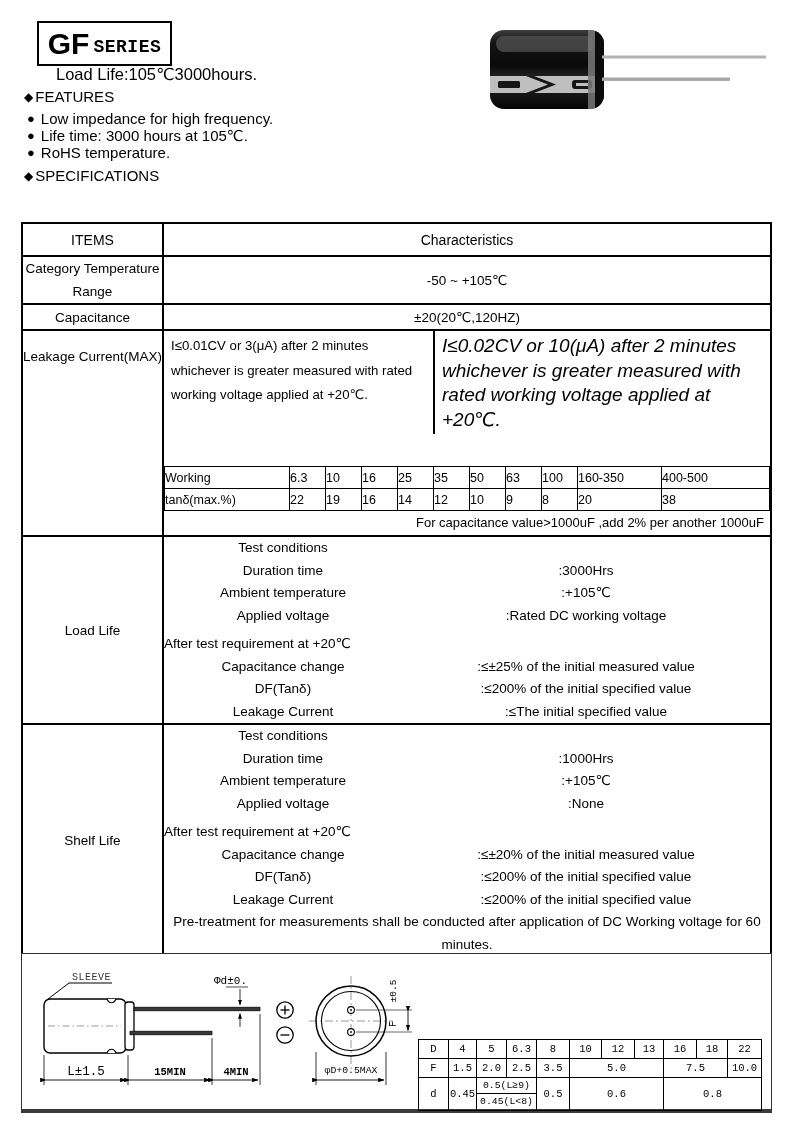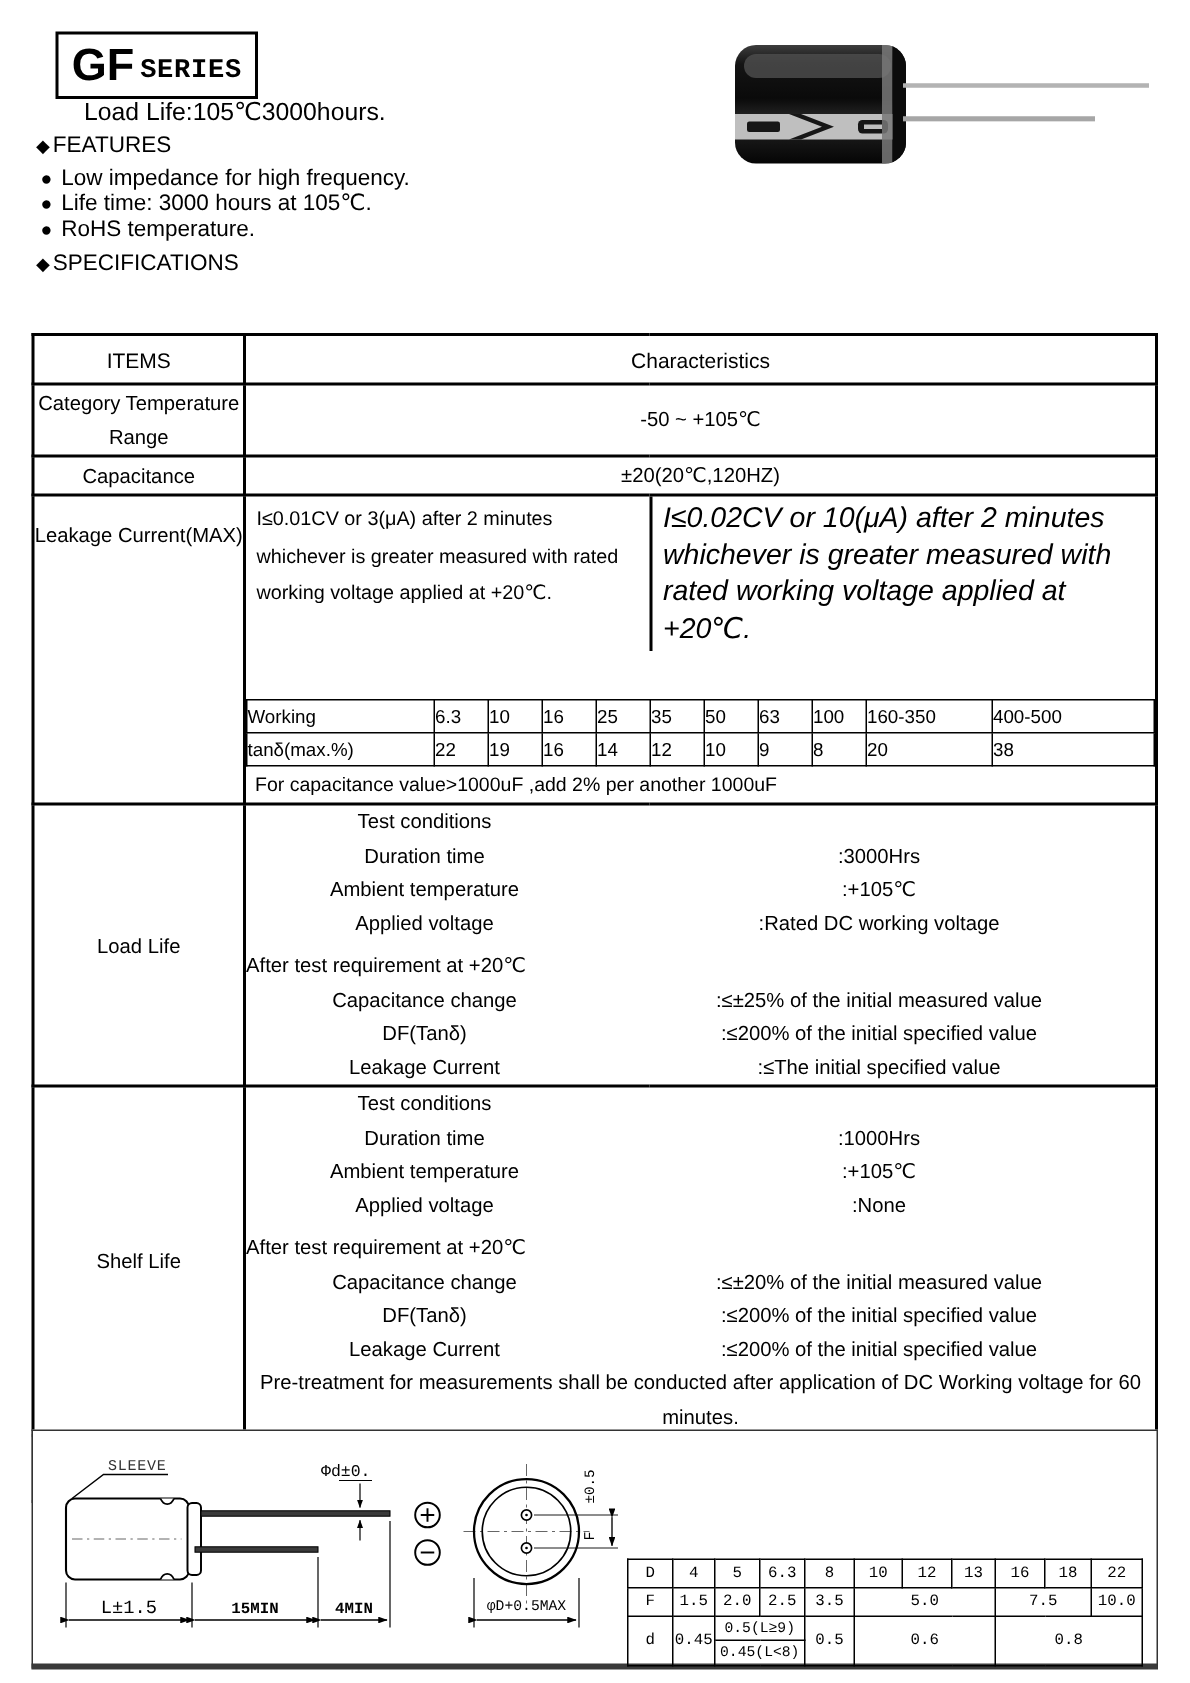--- a/index.html
+++ b/index.html
@@ -30,21 +30,21 @@
     font-size:13.5px;text-align:center;vertical-align:middle;padding:0;}
   .spec-table th{font-size:14px;}
   .lbl{line-height:23px;}
   .complex{vertical-align:top;padding:0;}
   .leak-texts{display:flex;text-align:left;}
   .leak-left{width:256px;border-right:2px solid #000;padding:3px 6px 2px 7px;
     font-size:13.2px;line-height:24.5px;}
   .leak-right{flex:1;padding:3px 6px 2px 7px;font-size:19px;line-height:24.5px;font-style:italic;}
   .tan-table{width:100%;table-layout:fixed;}
   .tan-table td{border:1.5px solid #000;height:21px;font-size:12.5px;padding:0;text-align:left;}
-  .leak-note{text-align:left;padding:2px 6px;font-size:13px;height:20px;line-height:20px;}
+  .leak-note{text-align:right;padding:2px 6px;font-size:13px;height:20px;line-height:20px;}
   .life{vertical-align:top;text-align:left;padding:3px 6px 0 7px;font-size:13.2px;}
   .life-row{display:flex;line-height:22.5px;}
   .life-name{width:238px;flex:none;}
   .life-val{flex:1;}
   .gap-above{margin-top:6px;}
   .wrap-note{line-height:22.5px;}
   .other-cell{text-align:left;padding-left:7px;white-space:pre-wrap;}
 
   
   .bottom-box{position:absolute;left:21px;top:953px;width:749px;height:155px;

